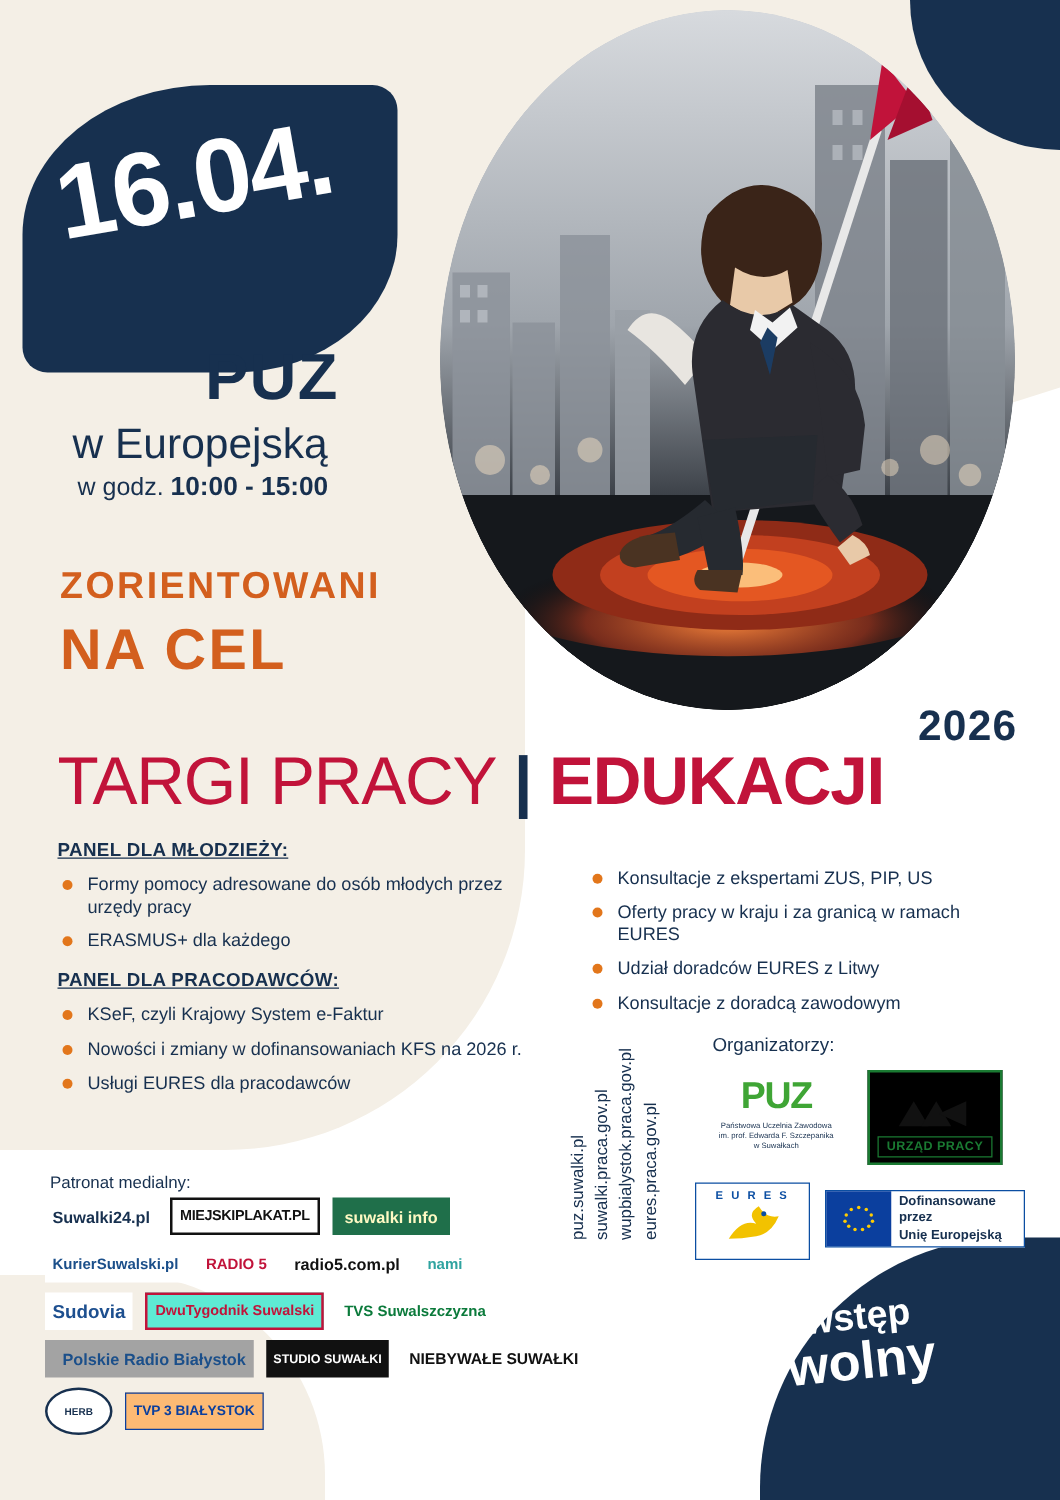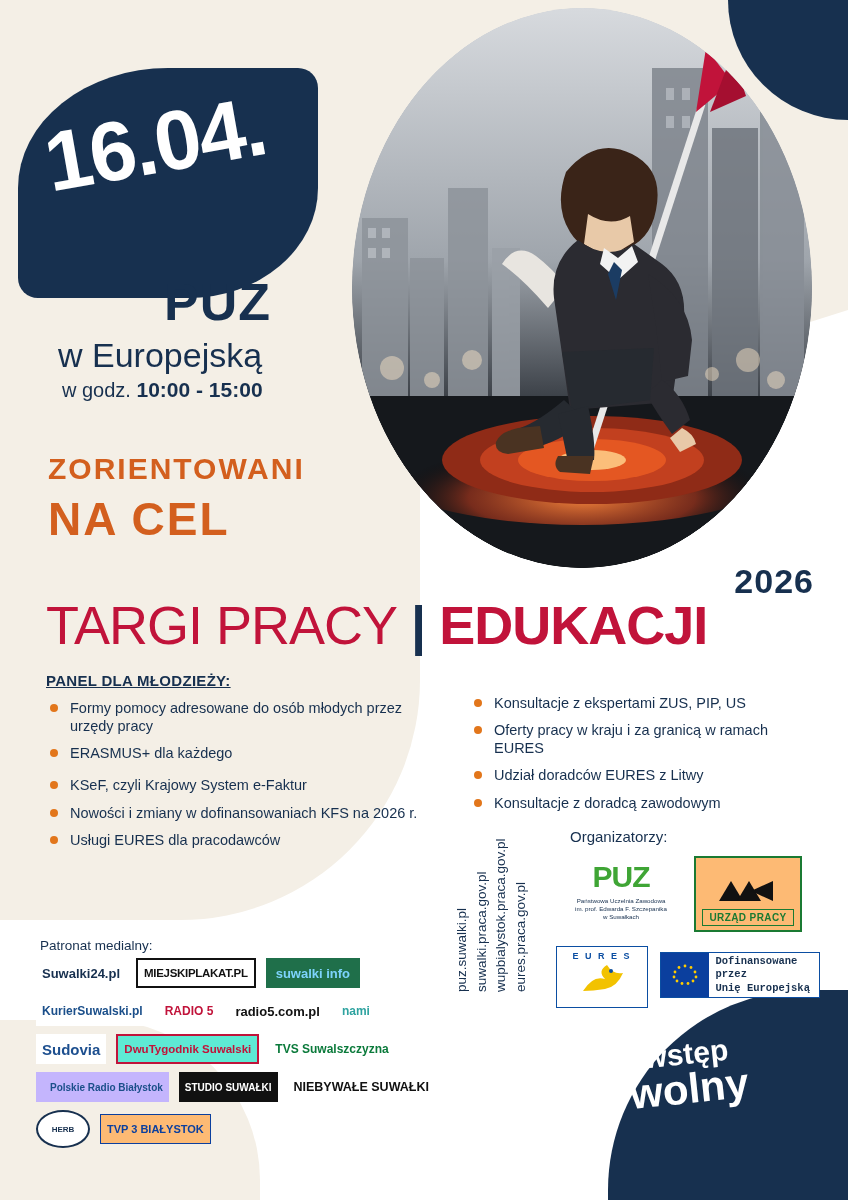--- a/index.html
+++ b/index.html
@@ -147,64 +147,64 @@
     color:#17304f; font-size:15px;
   }
   .puz-logo {
     position:absolute; left:566px; top:860px; width:110px; height:70px;
     text-align:center;
   }
   .puz-logo .mark { font-size:30px; font-weight:bold; color:#3fa535; letter-spacing:-1px; }
   .puz-logo .cap { font-size:6.2px; color:#17304f; line-height:1.25; margin-top:3px; }
   .up-box {
     position:absolute; left:694px; top:856px; width:108px; height:76px;
-    border:2px solid #1a7a32; background:#fdba74;
+    border:2px solid #1a7a32; background:#000000;
     display:flex; flex-direction:column; align-items:center; justify-content:flex-end;
     padding-bottom:4px;
   }
   .up-box .label {
     font-size:10px; font-weight:bold; color:#1a7a32; border:1.5px solid #1a7a32;
     padding:2px 6px; letter-spacing:.4px;
   }
   .eures-logo {
     position:absolute; left:556px; top:946px; width:92px; height:62px;
     border:1.5px solid #0b4ea2;
     display:flex; flex-direction:column; align-items:center; padding-top:4px;
   }
   .eures-logo .txt { font-size:9px; letter-spacing:2px; color:#0b4ea2; font-weight:bold; }
   .eu-box {
     position:absolute; left:660px; top:952px; width:160px; height:46px;
-    border:1px solid #0b4ea2; background:#fff; display:flex; align-items:center;font-family:Liberation Mono, monospace;
+    border:1px solid #0b4ea2; background:#fff; display:flex; align-items:center;
   }
   .eu-flag {
     width:56px; height:100%; background:#0b3f9e; display:flex; align-items:center; justify-content:center;
   }
   .eu-text { font-size:10.5px; color:#17304f; font-weight:bold; padding-left:6px; line-height:1.25; }
 
   
   .patron-label {
     position:absolute; left:40px; top:938px; color:#17304f; font-size:13.5px;
   }
   .logos { position:absolute; left:36px; top:958px; width:400px; }
   .logo-row { display:flex; align-items:center; gap:10px; margin-bottom:8px; }
   .lg {
     height:30px; display:flex; align-items:center; justify-content:center;
     font-size:11px; font-weight:bold; padding:0 6px; white-space:nowrap;
   }
   .lg-suwalki24 { background:#fff; color:#17304f; border:0; font-size:13px; }
   .lg-miejskie { background:#fff; color:#111; border:2px solid #111; font-size:11.5px; letter-spacing:-.3px;}
-  .lg-suwalkiinfo { background:#1f6f4a; color:#7dd3fc; font-size:13px; padding:4px 10px;}
+  .lg-suwalkiinfo { background:#1f6f4a; color:#fef9c3; font-size:13px; padding:4px 10px;}
   .lg-kurier { background:#fff; color:#1b4f8a; font-size:12px; }
   .lg-radio5 { background:#fff; color:#c1133a; font-size:12px; }
   .lg-radio5b { background:#fff; color:#111; font-size:13px; }
   .lg-nami { background:#fff; color:#2fa3a0; font-size:12px; }
   .lg-sudovia { background:#fff; color:#1d4f8f; font-size:15px; }
   .lg-dwutyg { background:#5eead4; color:#c1133a; border:2px solid #c1133a; font-size:11.5px; }
   .lg-tvs { background:#fff; color:#0b7a3b; font-size:12px; }
-  .lg-prb { background:#c4b5fd; color:#1b4f8a; font-size:10px;padding-left:14px; }
+  .lg-prb { background:#a3a3a3; color:#1b4f8a; font-size:13px;padding-left:14px; }
   .lg-studio { background:#111; color:#fff; font-size:10px; }
   .lg-niebywale { background:#fff; color:#111; font-size:12.5px; }
   .lg-herb { background:#fff; color:#17304f; font-size:9px; }
   .lg-tvp { background:#fdba74; color:#0b3f9e; font-size:11px; border:1px solid #0b3f9e; }
   .wstep-wrap {
     position:absolute; right:40px; bottom:40px; width:240px; height:170px;
     display:flex; flex-direction:column; align-items:center; justify-content:center;
     z-index:5; transform: rotate(-6deg);
   }
 </style>
@@ -317,20 +317,21 @@
   <div class="targi">
     <span class="t1">TARGI </span><span class="t2">PRACY</span><span class="bar"> | </span><span class="t3">EDUKACJI</span>
   </div>
 
   <div class="col-left">
     <span class="panel-head">PANEL DLA MŁODZIEŻY:</span>
     <ul class="bullets">
       <li>Formy pomocy adresowane do osób młodych przez urzędy pracy</li>
       <li>ERASMUS+ dla każdego</li>
     </ul>
+    <span class="panel-head">PANEL DLA PRACODAWCÓW:</span>
     <ul class="bullets">
       <li>KSeF, czyli Krajowy System e-Faktur</li>
       <li>Nowości i zmiany w dofinansowaniach KFS na 2026 r.</li>
       <li>Usługi EURES dla pracodawców</li>
     </ul>
   </div>
 
   <div class="col-right">
     <ul class="bullets bold">
       <li>Konsultacje z ekspertami ZUS, PIP, US</li>

